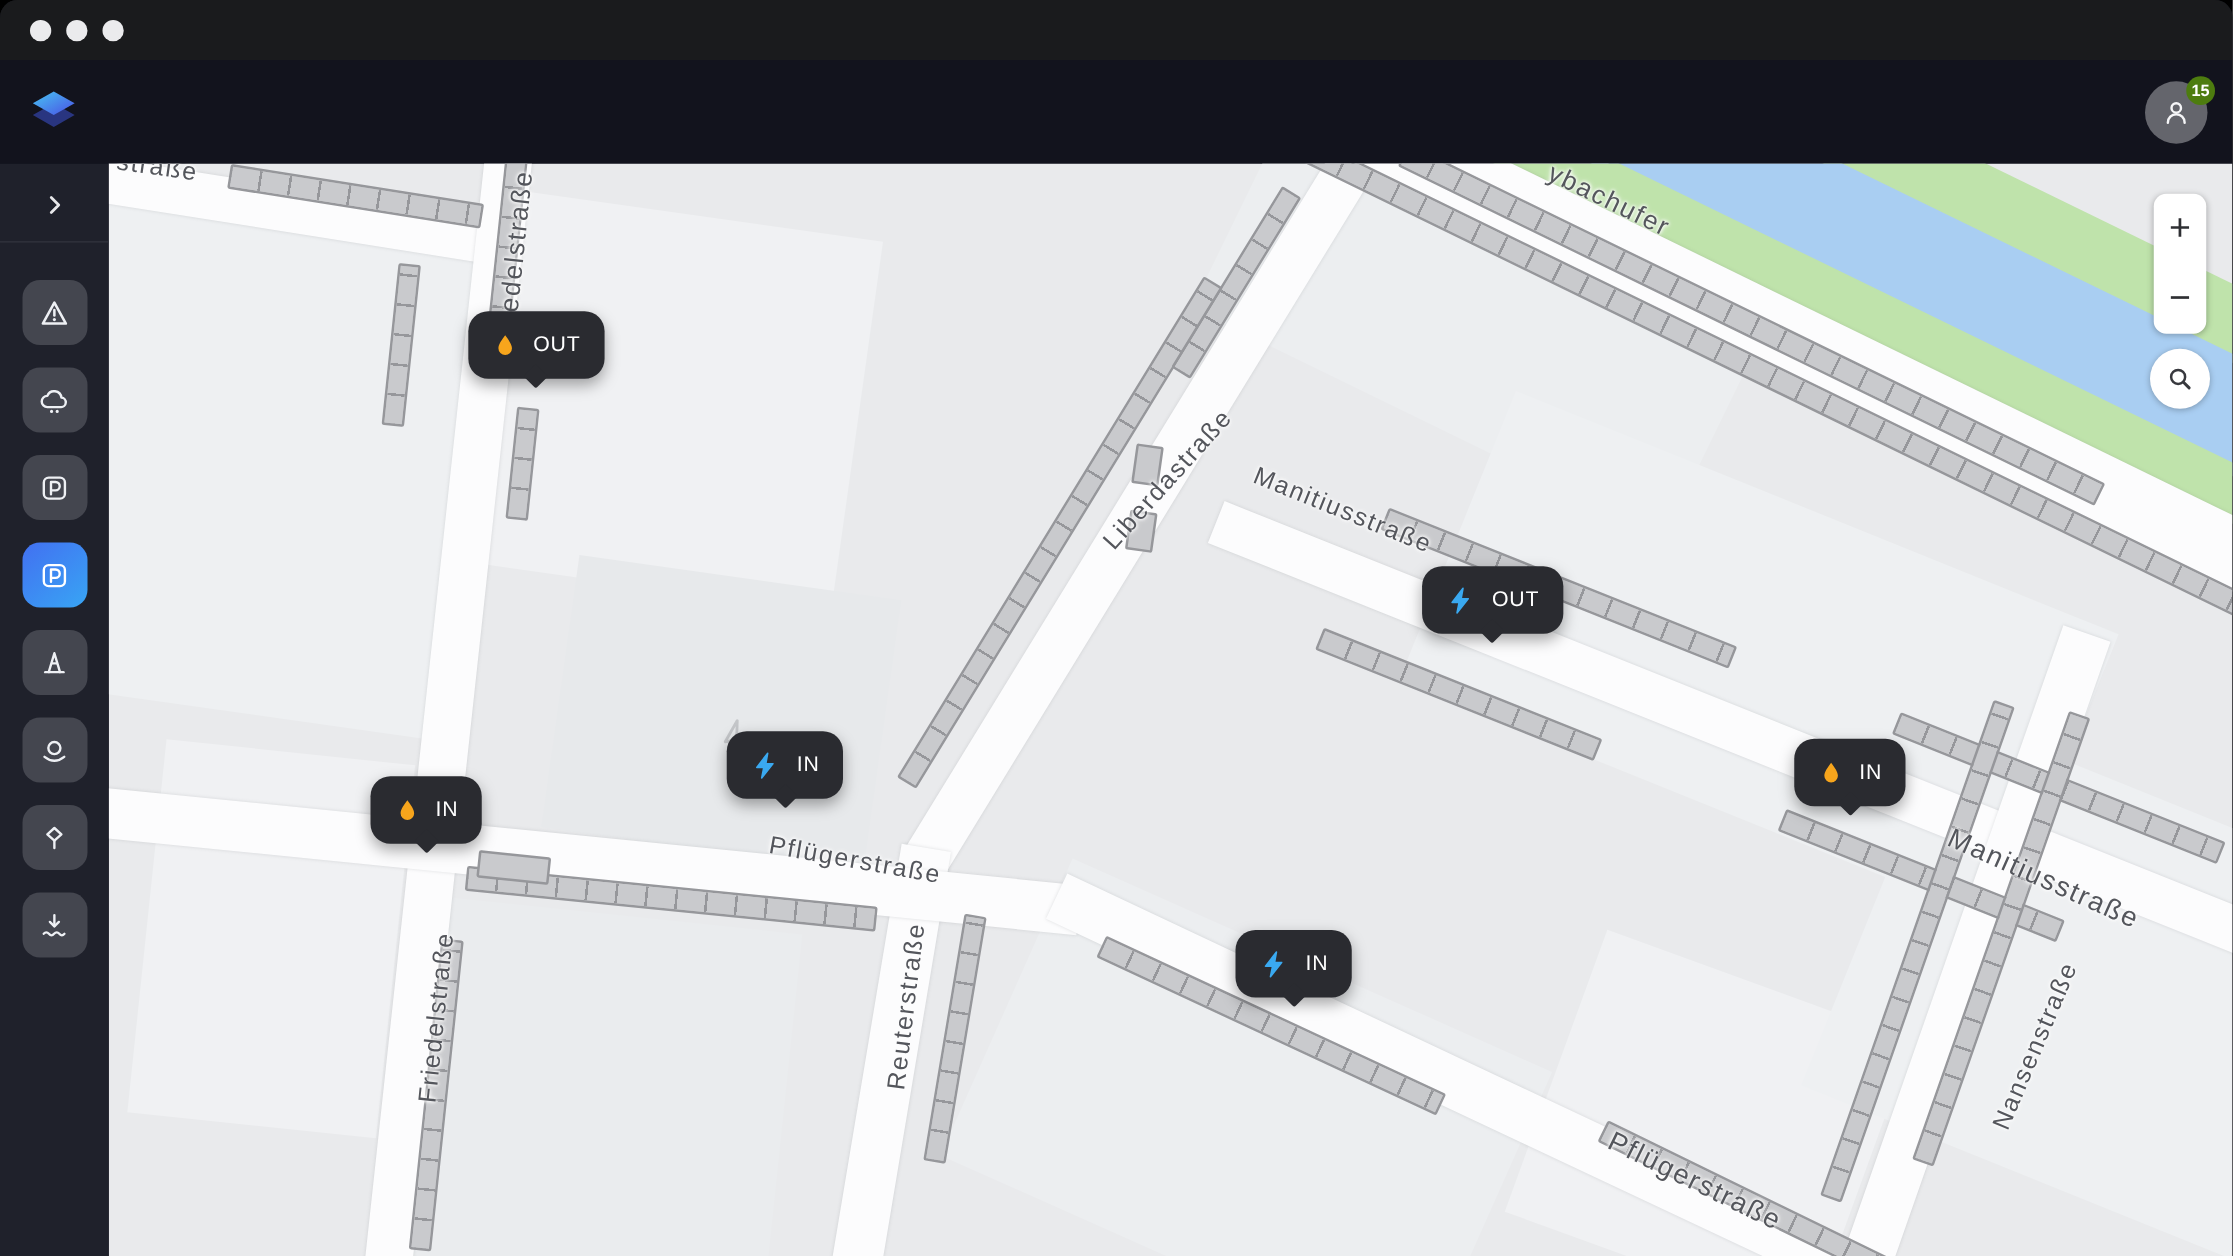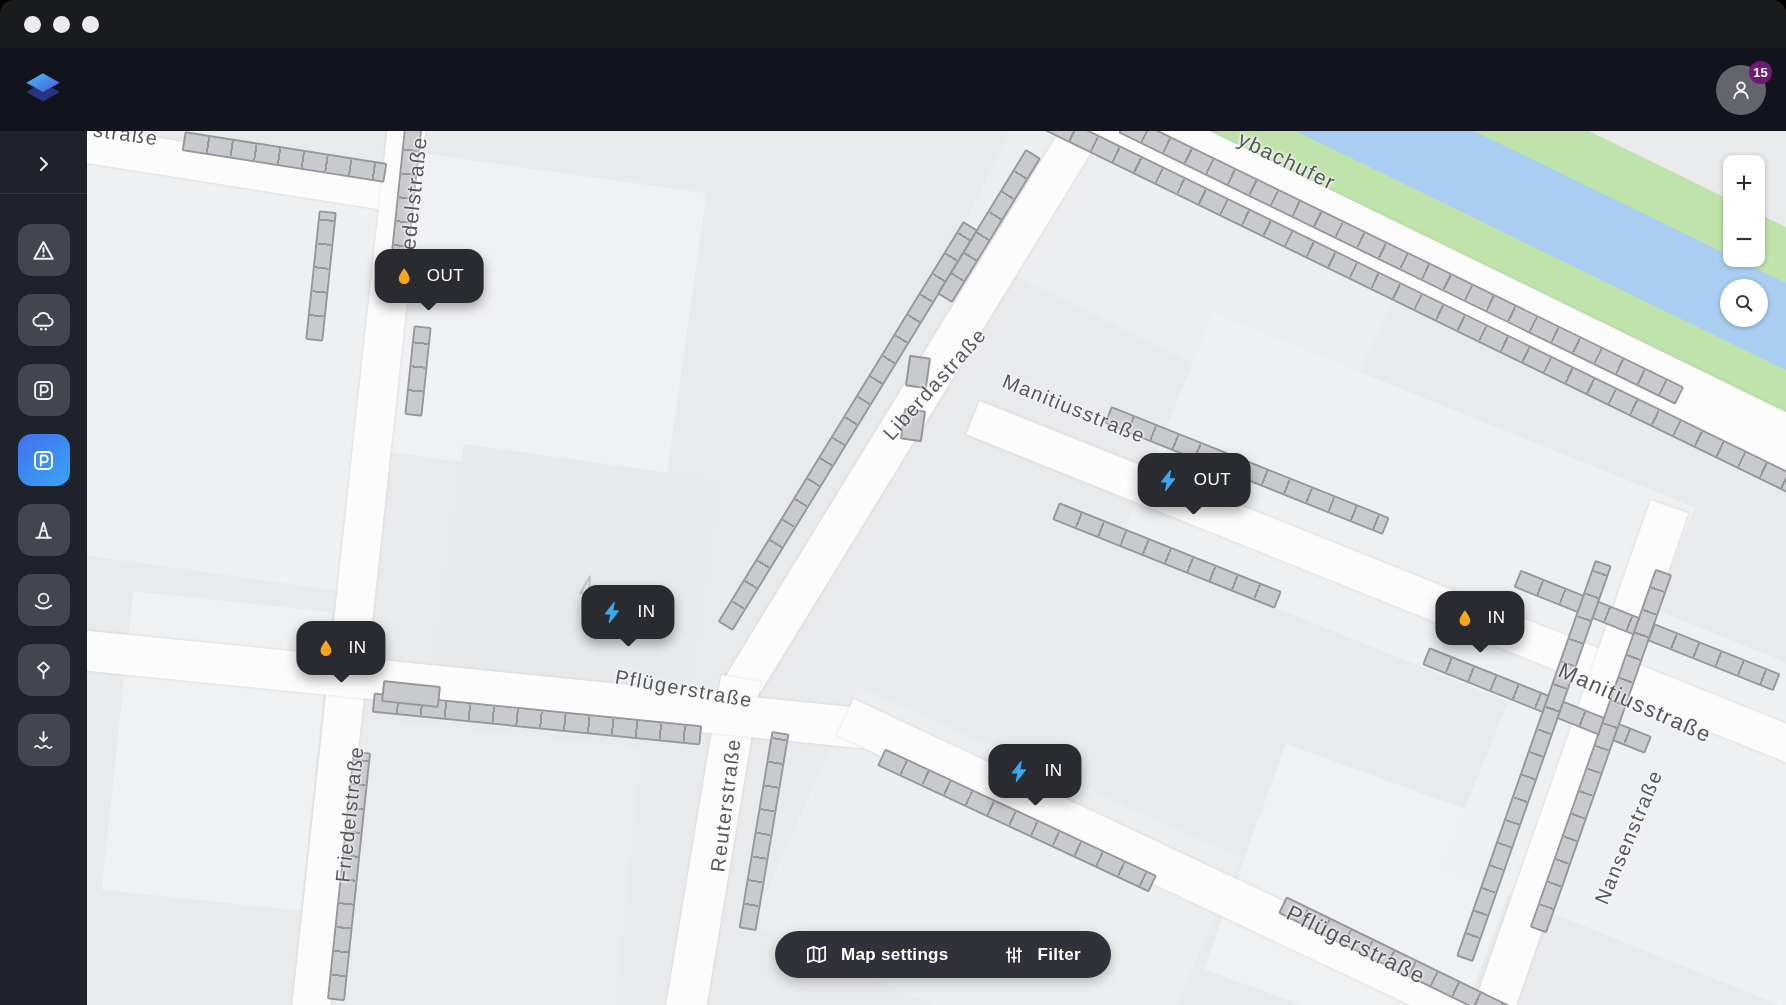--- a/index.html
+++ b/index.html
@@ -7,21 +7,21 @@
   .window{position:relative;width:1786px;height:1005px;border-radius:14px 14px 0 0;overflow:hidden;background:#12131d;}
   
   .chrome{position:absolute;left:0;top:0;width:100%;height:48px;background:#1a1b1d;display:flex;align-items:center;gap:12px;padding-left:24px;box-sizing:border-box;}
   .dot{width:17px;height:17px;border-radius:50%;background:#ebebed;}
   
   .header{position:absolute;left:0;top:48px;width:100%;height:83px;background:#12131d;display:flex;align-items:center;box-sizing:border-box;padding:0 20px;}
   .logo{width:46px;height:42px;margin-left:0;}
   .title{color:#f7f7f9;font-family:"Liberation Serif",serif;font-size:26px;font-weight:500;letter-spacing:.4px;margin-left:18px;}
   .avatar-wrap{margin-left:auto;position:relative;width:50px;height:50px;}
   .avatar{width:50px;height:50px;border-radius:50%;background:#64656c;display:flex;align-items:center;justify-content:center;cursor:pointer;}
-  .badge{position:absolute;top:-4px;right:-6px;min-width:23px;height:23px;border-radius:12px;background:#701a75;color:#fff;font-size:13px;font-weight:700;display:flex;align-items:center;justify-content:center;padding:0 4px;box-sizing:border-box;}
+  .badge{position:absolute;top:-4px;right:-6px;min-width:23px;height:23px;border-radius:12px;background:#4d7c0f;color:#fff;font-size:13px;font-weight:700;display:flex;align-items:center;justify-content:center;padding:0 4px;box-sizing:border-box;}
   
   .appbody{position:absolute;left:0;top:131px;width:100%;height:874px;display:flex;}
   .sidebar{width:87px;height:100%;background:#1f212b;flex:none;display:flex;flex-direction:column;align-items:center;position:relative;z-index:50;}
   .sb-chevron{margin-top:18px;width:36px;height:30px;display:flex;align-items:center;justify-content:center;cursor:pointer;}
   .sb-divider{width:87px;height:1px;background:#33353f;margin-top:14px;}
   .sb-items{display:flex;flex-direction:column;gap:18px;margin-top:30px;}
   .sb-btn{width:52px;height:52px;border-radius:14px;background:#44464f;display:flex;align-items:center;justify-content:center;cursor:pointer;}
   .sb-btn.active{background:linear-gradient(140deg,#4270f1 0%,#38a5f4 100%);}
   
   .map{position:relative;flex:1;height:100%;background:#e9eaec;overflow:hidden;}
@@ -257,38 +257,16 @@
         <button class="zbtn">+</button>
         <button class="zbtn">−</button>
       </div>
       <div class="search-btn">
         <svg width="24" height="24" viewBox="0 0 24 24">
           <circle cx="10.5" cy="10.5" r="5.6" fill="none" stroke="#38393e" stroke-width="2"></circle>
           <line x1="14.8" y1="14.8" x2="19.3" y2="19.3" stroke="#38393e" stroke-width="2.4" stroke-linecap="round"></line>
         </svg>
       </div>
 
-      <div class="toolbar">
-        <div class="tb-group">
-          <svg width="23" height="23" viewBox="0 0 24 24">
-            <path d="M3 6.2 L9 4 L15 6.2 L21 4 V17.8 L15 20 L9 17.8 L3 20 Z" fill="none" stroke="#ffffff" stroke-width="1.8" stroke-linejoin="round"></path>
-            <line x1="9" y1="4" x2="9" y2="17.8" stroke="#ffffff" stroke-width="1.8"></line>
-            <line x1="15" y1="6.2" x2="15" y2="20" stroke="#ffffff" stroke-width="1.8"></line>
-          </svg>
-          <span class="tb-label">Map settings</span>
-        </div>
-        <div class="tb-gap"></div>
-        <div class="tb-group">
-          <svg width="22" height="22" viewBox="0 0 24 24">
-            <line x1="6.5" y1="4.5" x2="6.5" y2="19.5" stroke="#ffffff" stroke-width="1.9" stroke-linecap="round"></line>
-            <line x1="4.2" y1="9.2" x2="8.8" y2="9.2" stroke="#ffffff" stroke-width="1.9" stroke-linecap="round"></line>
-            <line x1="12" y1="4.5" x2="12" y2="19.5" stroke="#ffffff" stroke-width="1.9" stroke-linecap="round"></line>
-            <line x1="9.7" y1="14.8" x2="14.3" y2="14.8" stroke="#ffffff" stroke-width="1.9" stroke-linecap="round"></line>
-            <line x1="17.5" y1="4.5" x2="17.5" y2="19.5" stroke="#ffffff" stroke-width="1.9" stroke-linecap="round"></line>
-            <line x1="15.2" y1="7.8" x2="19.8" y2="7.8" stroke="#ffffff" stroke-width="1.9" stroke-linecap="round"></line>
-          </svg>
-          <span class="tb-label">Filter</span>
-        </div>
-      </div>
 
     </div>
   </div>
 </div>
 
 </body></html>

